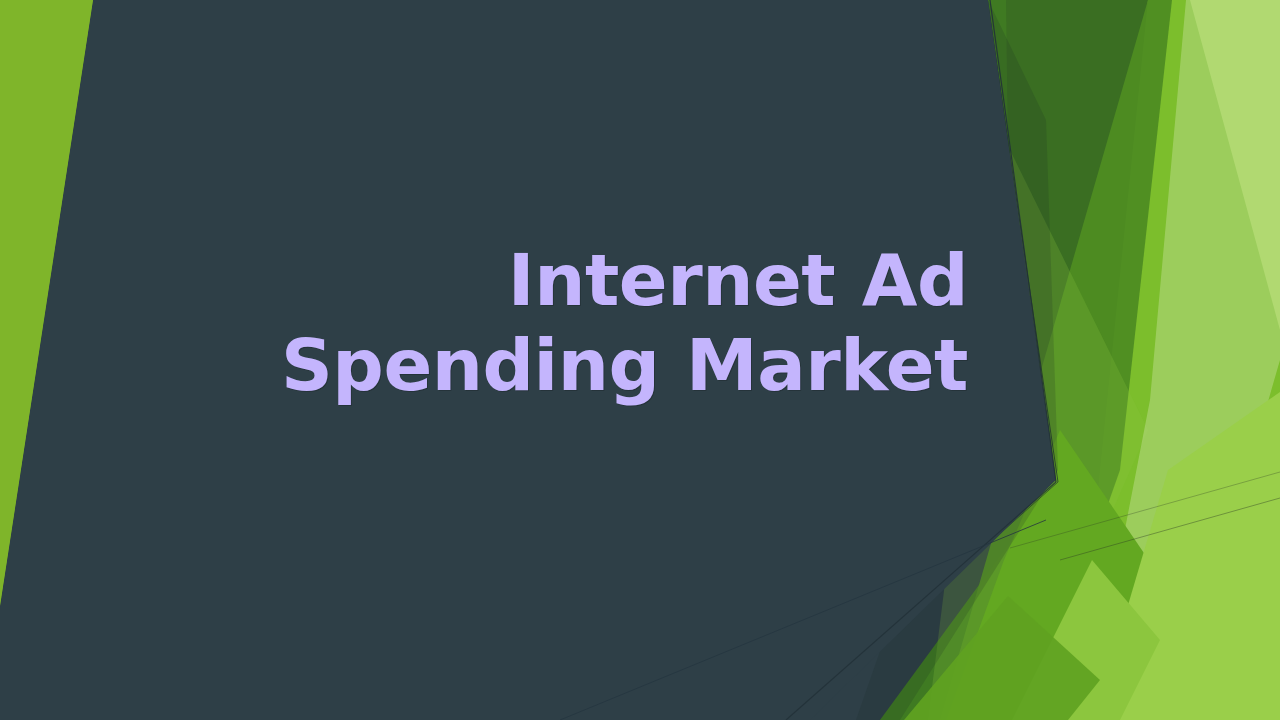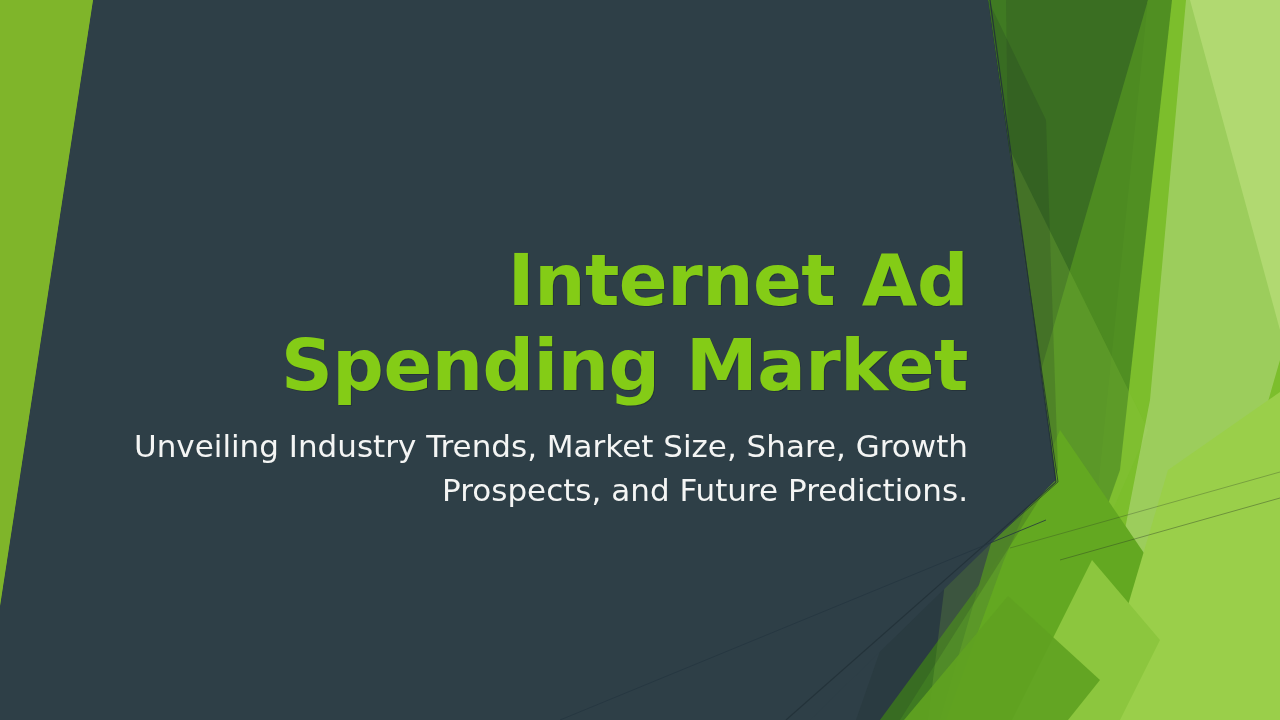--- a/index.html
+++ b/index.html
@@ -39,21 +39,21 @@
     z-index: 5;
   }
 
   #title {
     margin: 0;
     font-family: "DejaVu Sans", sans-serif;
     font-weight: bold;
     font-size: 72px;
     line-height: 1.18;
     letter-spacing: -0.5px;
-    color: #84cc16;
+    color: #c4b5fd;
     text-align: right;
     word-spacing: 2px;
     text-shadow: 1px 1px 0 rgba(0,0,0,0.18);
   }
 
   #subtitle {
     margin: 16px 0 0 0;
     font-family: "DejaVu Sans", sans-serif;
     font-weight: normal;
     font-size: 31px;
@@ -109,16 +109,15 @@
 
     <polygon points="0,0 93,0 0,606" fill="#7FB52A"></polygon>
 
     <line x1="990" y1="0" x2="1056" y2="482" stroke="#223138" stroke-width="1.2" opacity="0.9"></line>
     <line x1="1056" y1="482" x2="786" y2="720" stroke="#223138" stroke-width="1.2" opacity="0.85"></line>
     <line x1="1046" y1="520" x2="560" y2="720" stroke="#253640" stroke-width="1" opacity="0.8"></line>
   </svg>
 
   <div id="text-block">
     <h1 id="title">Internet Ad Spending Market</h1>
-    <p id="subtitle">Unveiling Industry Trends, Market Size, Share, Growth Prospects, and Future Predictions.</p>
   </div>
 
 </div>
 
 </body></html>

